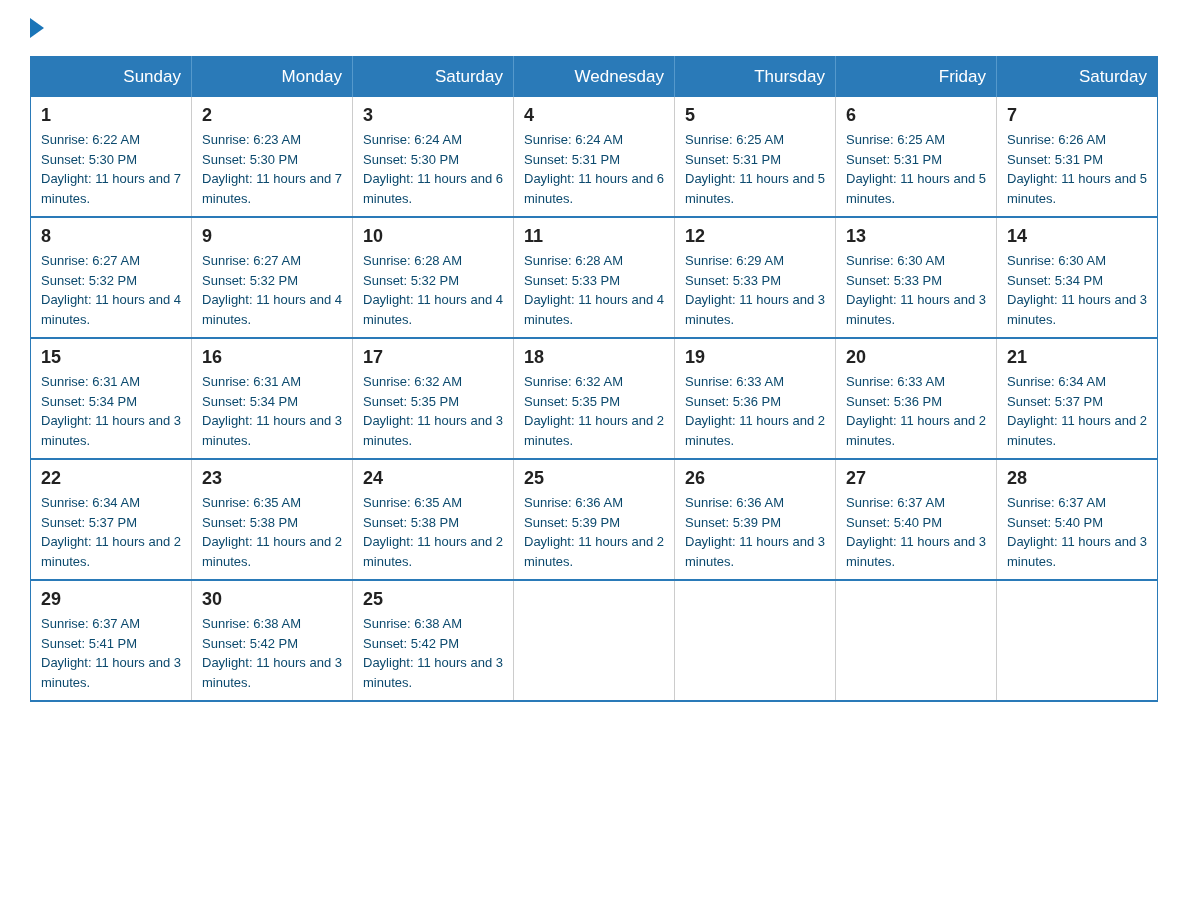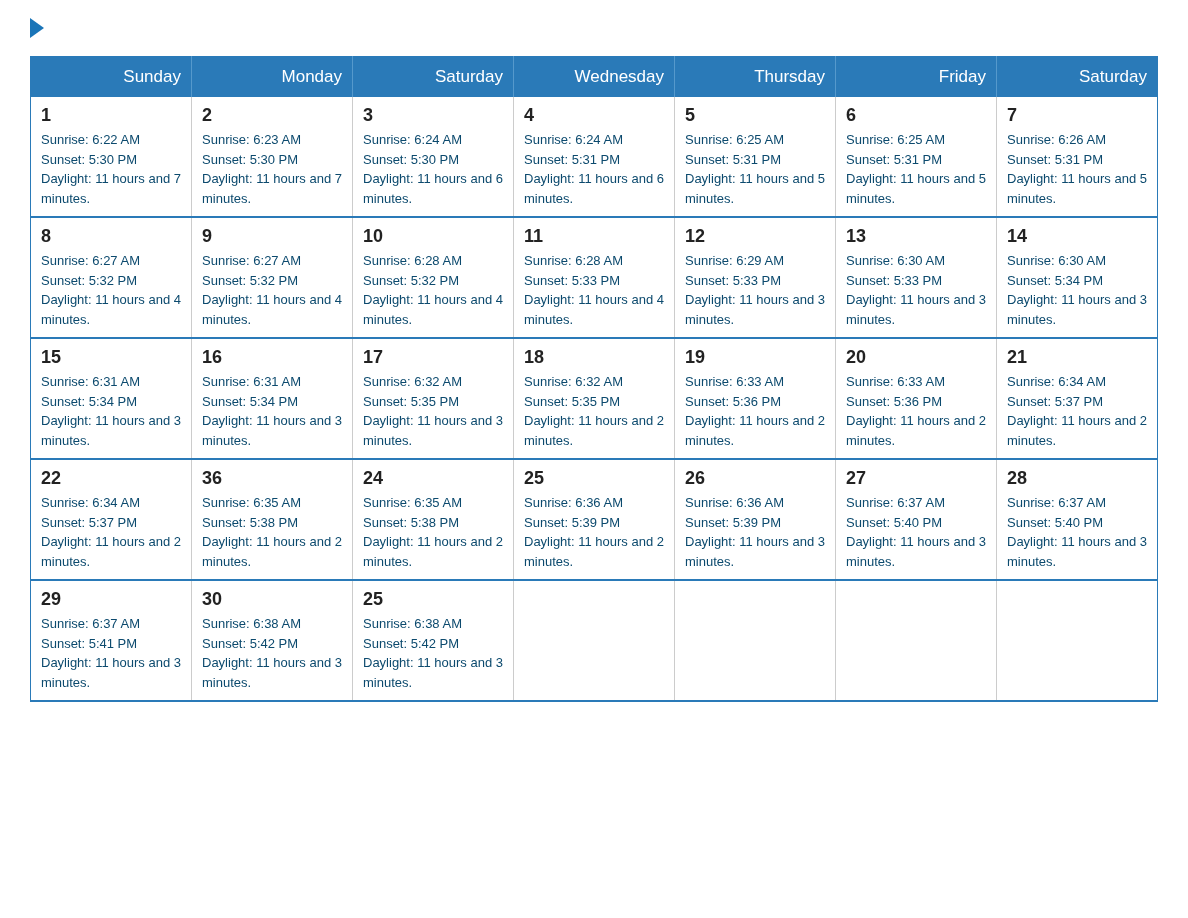--- a/index.html
+++ b/index.html
@@ -225,21 +225,21 @@
           <span class="day-number">21</span>
 <div class="day-info">Sunrise: 6:34 AM<br>Sunset: 5:37 PM<br>Daylight: 11 hours and 2 minutes.</div>
         </td>
       </tr>
       <tr>
         <td>
           <span class="day-number">22</span>
 <div class="day-info">Sunrise: 6:34 AM<br>Sunset: 5:37 PM<br>Daylight: 11 hours and 2 minutes.</div>
         </td>
         <td>
-          <span class="day-number">36</span>
+          <span class="day-number">23</span>
 <div class="day-info">Sunrise: 6:35 AM<br>Sunset: 5:38 PM<br>Daylight: 11 hours and 2 minutes.</div>
         </td>
         <td>
           <span class="day-number">24</span>
 <div class="day-info">Sunrise: 6:35 AM<br>Sunset: 5:38 PM<br>Daylight: 11 hours and 2 minutes.</div>
         </td>
         <td>
           <span class="day-number">25</span>
 <div class="day-info">Sunrise: 6:36 AM<br>Sunset: 5:39 PM<br>Daylight: 11 hours and 2 minutes.</div>
         </td>

